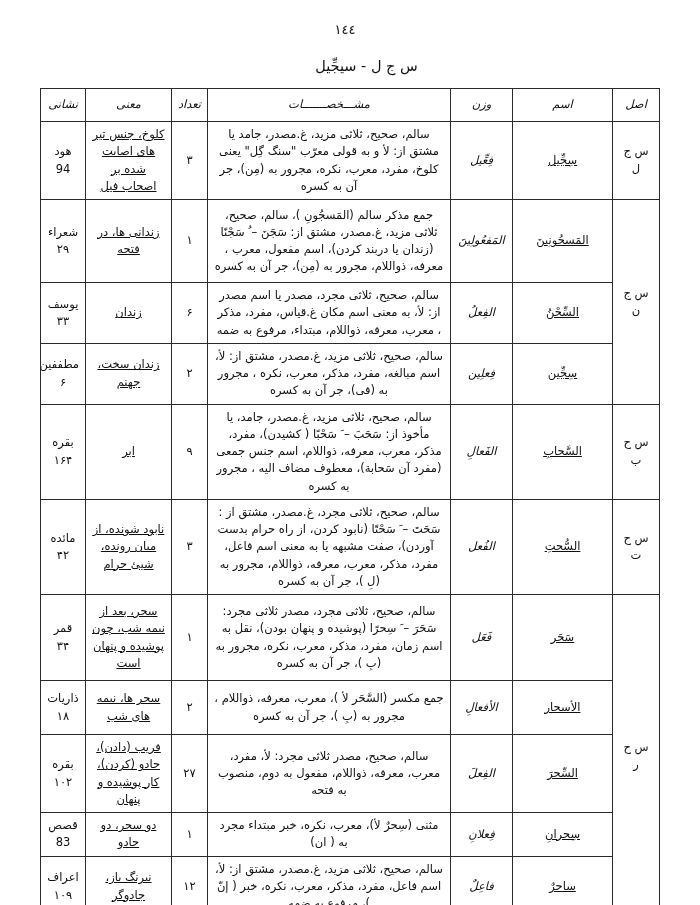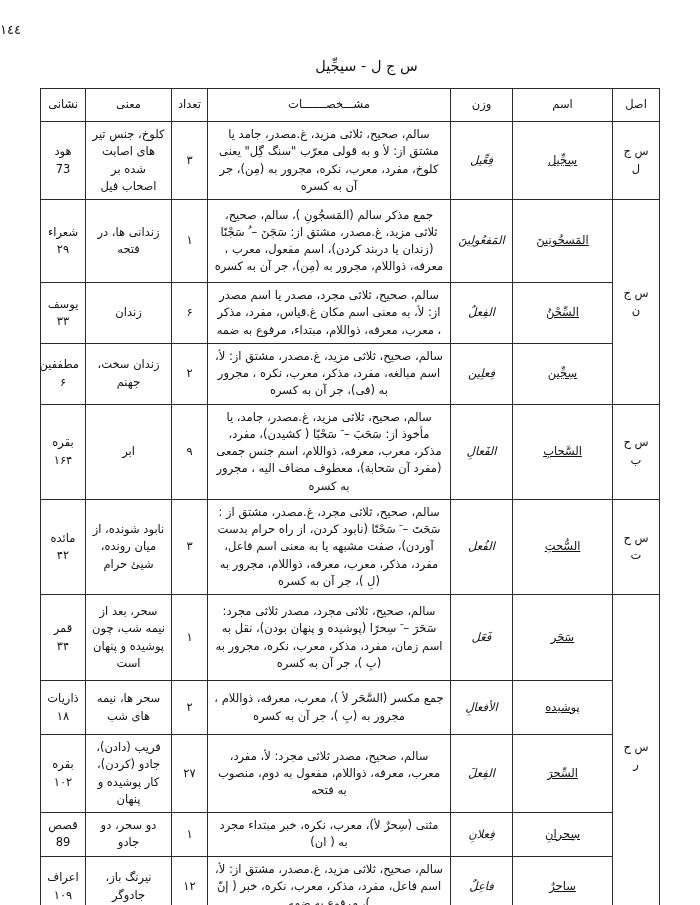--- a/index.html
+++ b/index.html
@@ -7,21 +7,21 @@
     position:relative;
     width:700px;height:905px;
     margin:0 auto;
     background:#ffffff;
     font-family:"DejaVu Sans",sans-serif;
     color:#111;
     overflow:hidden;
   }
   .page-number{
     position:absolute;top:22px;left:0;right:10px;
-    text-align:left;font-size:13px;letter-spacing:1px;
+    text-align:center;font-size:13px;letter-spacing:1px;
   }
   .doc-title{
     position:absolute;top:58px;left:0;right:0;
     text-align:center;font-size:14.5px;
     direction:rtl;
     margin-left:33px;
   }
   .tbl-wrap{
     position:absolute;top:88px;right:40px;left:41px;
     direction:rtl;
@@ -34,34 +34,34 @@
   table.main td,table.main th{
     border:1.4px solid #2b2b2b;
     padding:4px 6px;
     font-weight:normal;
     vertical-align:middle;
     text-align:center;
     font-size:11.5px;
     line-height:1.5;
     overflow:hidden;
   }
-  th.h{font-size:12.5px;height:24px;}
+  th.h{font-size:12.5px;height:24px;font-style:italic;}
   col.c-asl{width:47px;}
   col.c-esm{width:100px;}
   col.c-vazn{width:62px;}
   col.c-specs{width:243px;}
   col.c-count{width:36px;}
   col.c-meaning{width:86px;}
   col.c-ref{width:45px;}
   td.asl{vertical-align:top;padding-top:10px;font-size:12.5px;}
   td.esm{font-size:14px;text-decoration:underline;}
   td.vazn{font-size:12.5px;font-style:italic;}
   td.specs{font-size:11.3px;}
   td.count{font-size:12px;}
-  td.meaning{font-size:11.3px;}
+  td.meaning{font-size:11.3px;text-decoration:underline;}
   td.ref{font-size:11.3px;}
   
   tr.r0{height:78px;} tr.r1{height:83px;} tr.r2{height:57px;}
   tr.r3{height:60px;} tr.r4{height:88px;} tr.r5{height:86px;}
   tr.r6{height:86px;} tr.r7{height:54px;} tr.r8{height:74px;}
   tr.r9{height:39px;} tr.r10{height:61px;}
 </style>
 </head>
 <body>
 
@@ -91,21 +91,21 @@
         <th class="h">نشانى</th>
       </tr>
 
       <tr class="r0">
         <td class="asl">س ج ل</td>
         <td class="esm">سِجِّيل</td>
         <td class="vazn">فِعِّيل</td>
         <td class="specs">سالم، صحیح، ثلاثی مزید، غ.مصدر، جامد یا مشتق از: لأ و به قولی معرّب "سنگ گِل" یعنی کلوخ، مفرد، معرب، نکره، مجرور به (مِن)، جر آن به کسره</td>
         <td class="count">۳</td>
         <td class="meaning">کلوخ، جنس تیر های اصابت شده بر اصحاب فیل</td>
-        <td class="ref">هود 73</td>
+        <td class="ref">هود 94</td>
       </tr>
 
       <tr class="r1">
         <td class="asl" rowspan="3">س ج ن</td>
         <td class="esm">المَسجُونِينَ</td>
         <td class="vazn">المَفعُولِينَ</td>
         <td class="specs">جمع مذکر سالم (المَسجُونِ )، سالم، صحیح، ثلاثی مزید، غ.مصدر، مشتق از: سَجَنَ – ُ سَجْنًا (زندان یا دربند کردن)، اسم مفعول، معرب ، معرفه، ذواللام، مجرور به (مِن)، جر آن به کسره</td>
         <td class="count">۱</td>
         <td class="meaning">زندانی ها،  در فتحه</td>
         <td class="ref">شعراء ۲۹</td>
@@ -153,21 +153,21 @@
         <td class="asl" rowspan="5">س ح ر</td>
         <td class="esm">سَحَر</td>
         <td class="vazn">فَعَل</td>
         <td class="specs">سالم، صحیح، ثلاثی مجرد، مصدر ثلاثی مجرد: سَحَرَ – َ سِحرًا (پوشیده و پنهان بودن)، نقل به اسم زمان، مفرد، مذکر، معرب، نکره، مجرور به (بِ )، جر آن به کسره</td>
         <td class="count">۱</td>
         <td class="meaning">سحر، بعد از نیمه شب، چون پوشیده و پنهان است</td>
         <td class="ref">قمر ۳۴</td>
       </tr>
 
       <tr class="r7">
-        <td class="esm">پوشیده</td>
+        <td class="esm">الأسحار</td>
         <td class="vazn">الأفعالِ</td>
         <td class="specs">جمع مکسر (السَّحَر لأ )، معرب، معرفه، ذواللام ، مجرور به (بِ )، جر آن به کسره</td>
         <td class="count">۲</td>
         <td class="meaning">سحر ها، نیمه های شب</td>
         <td class="ref">ذاریات ۱۸</td>
       </tr>
 
       <tr class="r8">
         <td class="esm">السِّحرَ</td>
         <td class="vazn">الفِعلَ</td>
@@ -176,21 +176,21 @@
         <td class="meaning">فریب (دادن)، جادو (کردن)، کار پوشیده و پنهان</td>
         <td class="ref">بقره ۱۰۲</td>
       </tr>
 
       <tr class="r9">
         <td class="esm">سِحرانِ</td>
         <td class="vazn">فِعلانِ</td>
         <td class="specs">مثنی (سِحرٌ لأ)، معرب، نکره، خبر مبتداء مجرد به ( ان)</td>
         <td class="count">۱</td>
         <td class="meaning">دو سحر، دو جادو</td>
-        <td class="ref">قصص 89</td>
+        <td class="ref">قصص 83</td>
       </tr>
 
       <tr class="r10">
         <td class="esm">ساحرٌ</td>
         <td class="vazn">فاعِلٌ</td>
         <td class="specs">سالم، صحیح، ثلاثی مزید، غ.مصدر، مشتق از: لأ، اسم فاعل، مفرد، مذکر، معرب، نکره، خبر ( إنّ )، مرفوع به ضمه</td>
         <td class="count">۱۲</td>
         <td class="meaning">نیرنگ باز، جادوگر</td>
         <td class="ref">اعراف ۱۰۹</td>
       </tr>

